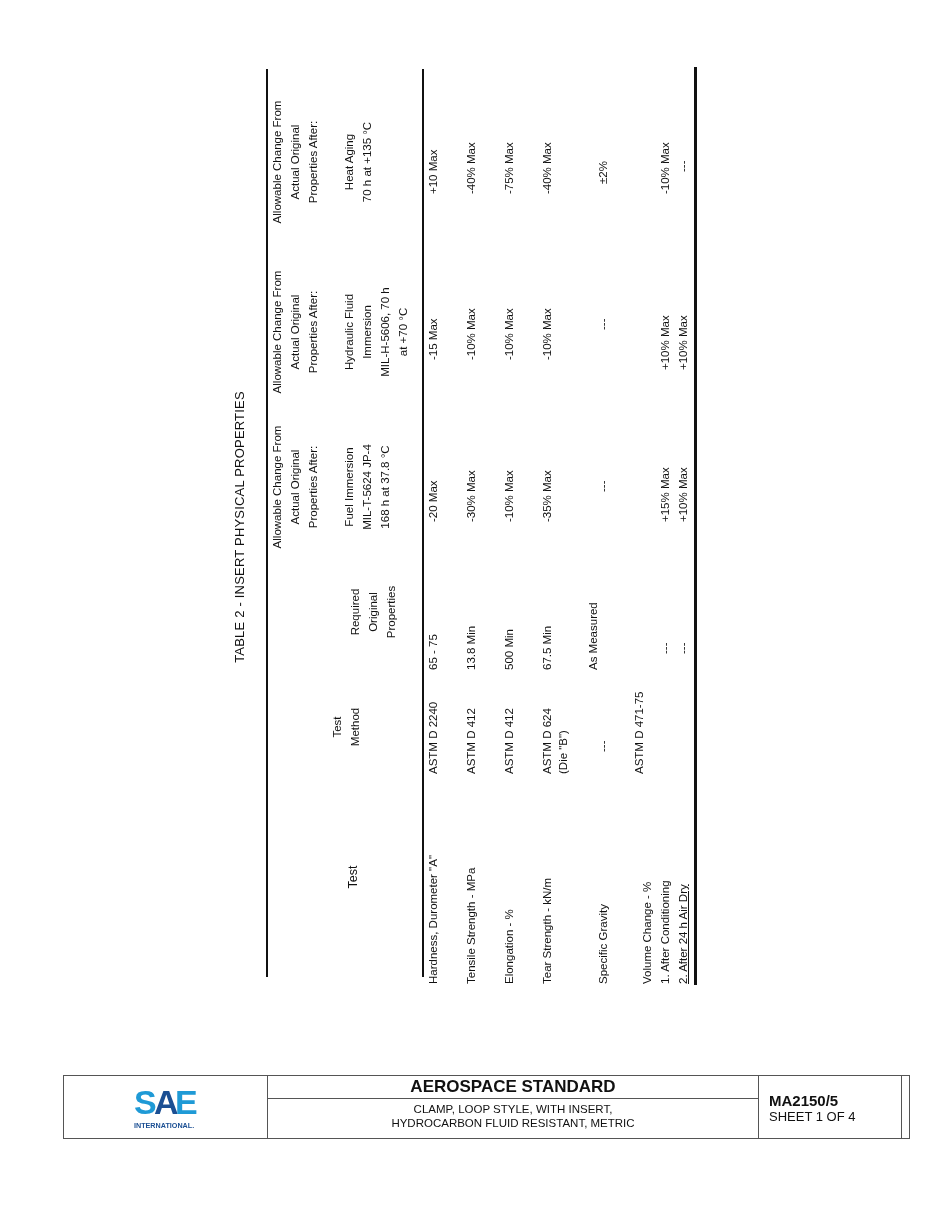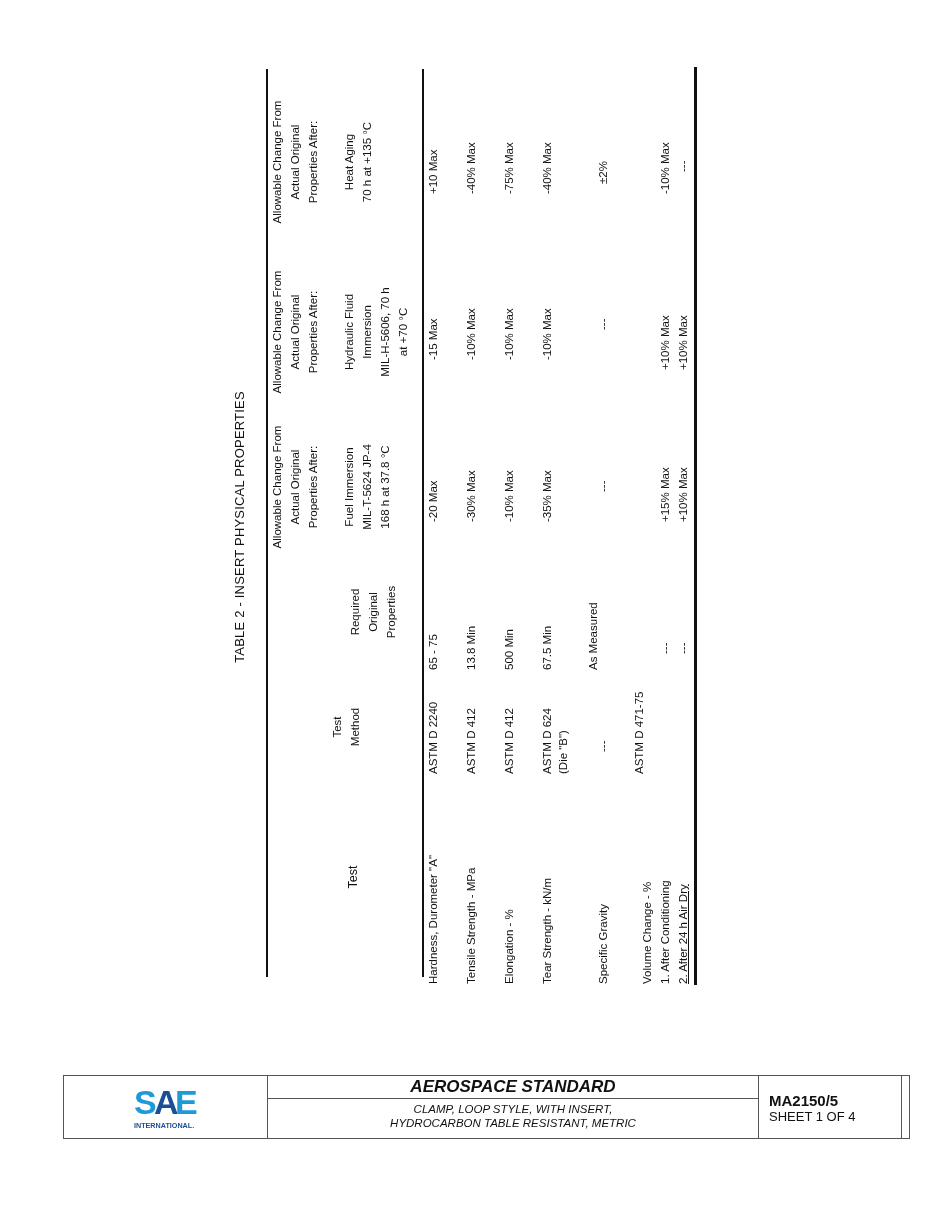--- a/index.html
+++ b/index.html
@@ -19,21 +19,21 @@
   .hline { position:absolute; background:#111; }
   .cell { position:absolute; font-size:11.5px; line-height:18px; white-space:nowrap; }
   .hdr  { text-align:center; }
   .ul { text-decoration: underline; }
 
   
   .footer { position:absolute; left:63px; top:1075px; width:847px; height:64px;
             border:1px solid #555; box-sizing:border-box; }
   .fcol { position:absolute; top:0; bottom:0; border-right:1px solid #555; box-sizing:border-box; }
   .logo-cell { left:0; width:204px; }
-  .mid-cell { left:204px; width:491px;font-style:italic; }
+  .mid-cell { left:204px; width:491px; }
   .num-cell { left:695px; width:143px; }
   .blank-cell { left:838px; width:8px; border-right:none; }
   .std-title { position:absolute; left:0; right:0; top:0; height:22px; border-bottom:1px solid #555;
                text-align:center; font-weight:bold; font-size:17px; line-height:22px; }
   .desc { position:absolute; left:0; right:0; top:26px; text-align:center; font-size:11.5px; line-height:14px; }
   .docnum { position:absolute; left:10px; top:16px; font-weight:bold; font-size:15px; }
   .sheet { position:absolute; left:10px; top:33px; font-size:13px; }
   .logo { position:absolute; left:68px; top:8px; width:70px; height:48px; }
 </style>
 </head>
@@ -149,21 +149,21 @@
       <text x="2" y="30" font-family="Liberation Sans, sans-serif" font-weight="bold" font-size="34" fill="#1f9ad6" letter-spacing="-3">S</text>
       <text x="22" y="30" font-family="Liberation Sans, sans-serif" font-weight="bold" font-size="34" fill="#1b4f93" letter-spacing="-3">A</text>
       <text x="43" y="30" font-family="Liberation Sans, sans-serif" font-weight="bold" font-size="34" fill="#1f9ad6">E</text>
       <text x="2" y="44" font-family="Liberation Sans, sans-serif" font-weight="bold" font-size="7.2" fill="#1b4f93">INTERNATIONAL.</text>
     </svg>
   </div>
   <div class="fcol mid-cell">
     <div class="std-title">AEROSPACE STANDARD</div>
     <div class="desc">
       <div>CLAMP,  LOOP STYLE, WITH INSERT,</div>
-      <div>HYDROCARBON TABLE RESISTANT, METRIC</div>
+      <div>HYDROCARBON FLUID RESISTANT, METRIC</div>
     </div>
   </div>
   <div class="fcol num-cell">
     <div class="docnum">MA2150/5</div>
     <div class="sheet">SHEET 1 OF 4</div>
   </div>
   <div class="fcol blank-cell"></div>
 </div>
 
 </body></html>

